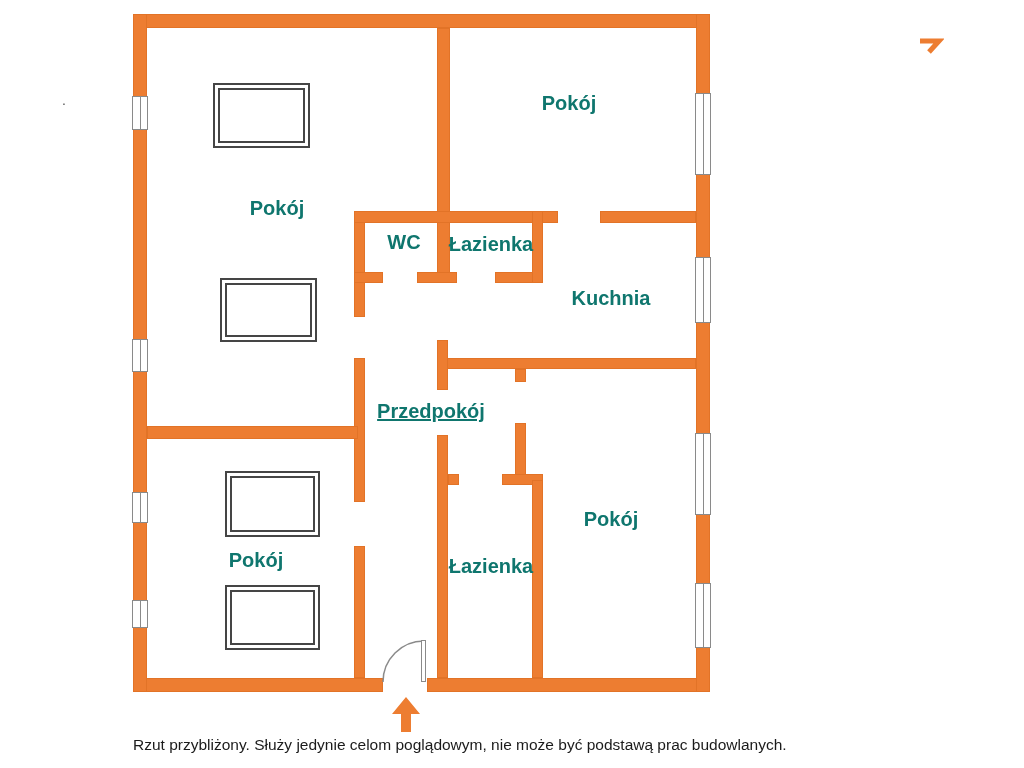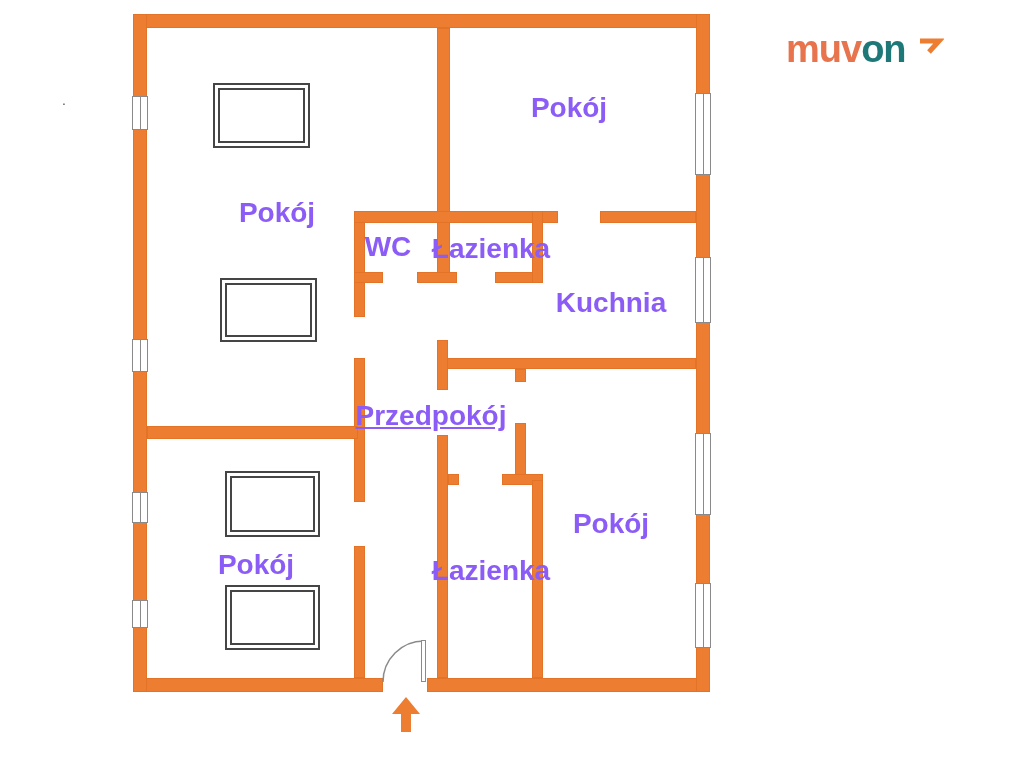--- a/index.html
+++ b/index.html
@@ -20,21 +20,21 @@
   }
   .furn{
     position:absolute;background:#ffffff;border:2px solid #454545;
     box-sizing:border-box;padding:3px;z-index:2;
   }
   .furn .inner{
     width:100%;height:100%;border:2px solid #454545;box-sizing:border-box;background:#fff;
   }
   .room-label{
     position:absolute;transform:translateX(-50%);
-    font-weight:bold;font-size:28px;color:#8b5cf6;white-space:nowrap;z-index:5;
+    font-weight:bold;font-size:20px;color:#0f766e;white-space:nowrap;z-index:5;
   }
   .door-leaf{
     position:absolute;background:#ffffff;border:1px solid #8a8a8a;box-sizing:border-box;z-index:4;
   }
   .svg-abs{position:absolute;z-index:4;}
   #logo{
     position:absolute;left:786px;top:30px;font-weight:bold;font-size:38px;
     letter-spacing:-1px;line-height:1;z-index:6;
   }
   #logo .p1{color:#E8744E;}
@@ -127,31 +127,29 @@
     <path d="M 3 44 A 41 41 0 0 1 44 3" fill="none" stroke="#8a8a8a" stroke-width="1.5"></path>
   </svg>
   <div class="door-leaf" style="left:421px;top:640px;width:5px;height:42px;"></div>
 
   <svg class="svg-abs" style="left:390px;top:695px;" width="33" height="40" viewBox="0 0 33 40">
     <polygon points="16,2 30,19 21,19 21,37 11,37 11,19 2,19" fill="#ED7D31"></polygon>
   </svg>
 
   <div class="room-label" style="left:277px;top:197px;">Pokój</div>
   <div class="room-label" style="left:569px;top:92px;">Pokój</div>
-  <div class="room-label" style="left:388px;top:231px;">WC</div>
+  <div class="room-label" style="left:404px;top:231px;">WC</div>
   <div class="room-label" style="left:491px;top:233px;">Łazienka</div>
   <div class="room-label" style="left:611px;top:287px;">Kuchnia</div>
   <div class="room-label" style="left:431px;top:400px;text-decoration:underline;">Przedpokój</div>
   <div class="room-label" style="left:256px;top:549px;">Pokój</div>
   <div class="room-label" style="left:491px;top:555px;">Łazienka</div>
   <div class="room-label" style="left:611px;top:508px;">Pokój</div>
 
-  <div id="logo">
-    <span class="p1">muv</span><span class="p2">on</span>
-  </div>
   <svg class="svg-abs" style="left:918px;top:36px;" width="26" height="22" viewBox="0 0 26 22">
     <path d="M2 5 H21 L11 16" fill="none" stroke="#ED7D31" stroke-width="5"></path>
   </svg>
 
+  <div id="disclaimer">Rzut przybliżony. Służy jedynie celom poglądowym, nie może być podstawą prac budowlanych.</div>
 
   <div id="stray-dot">.</div>
 
 </div>
 
 </body></html>

